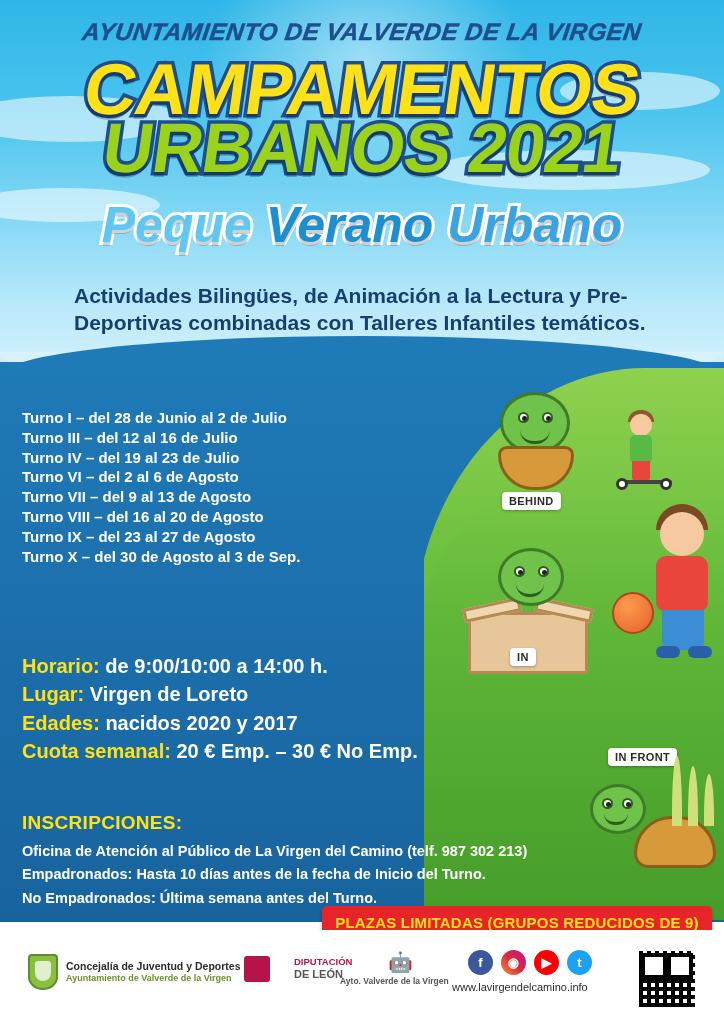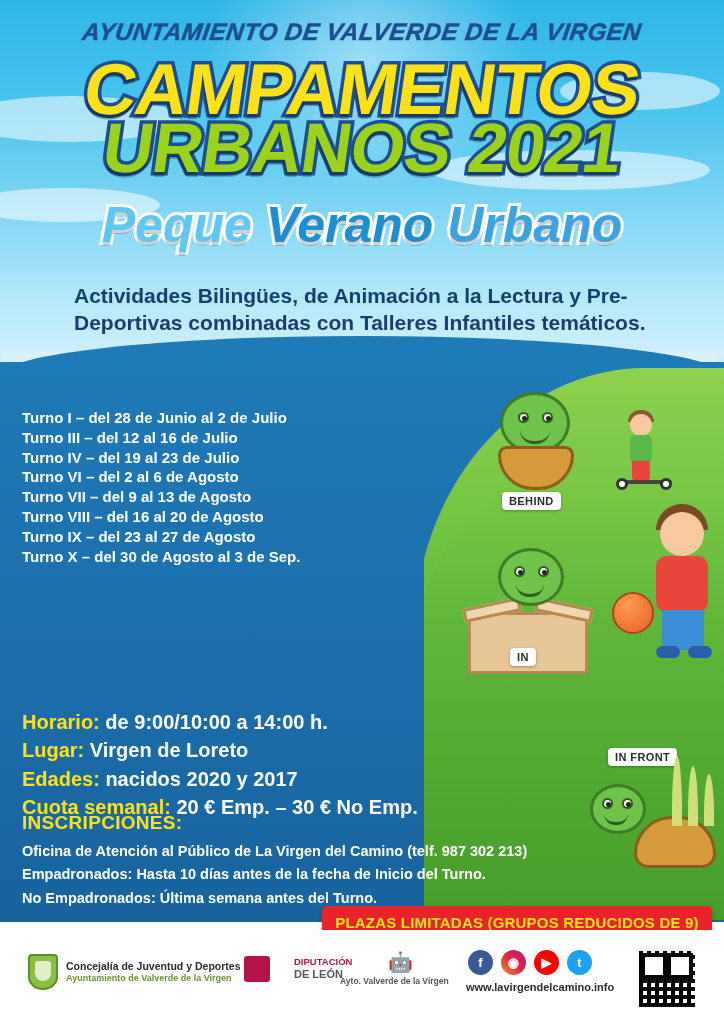--- a/index.html
+++ b/index.html
@@ -114,21 +114,21 @@
   }
   .turno-row {
     font-size: 15px; font-weight: 800; color: #ffffff; line-height: 1.32;
     white-space: nowrap;
   }
   .turno-row .lbl { color:#ffffff; }
   .turno-row .dates { color:#ffffff; font-weight: 700; }
 
   
   .info {
-    position: absolute; left: 22px; top: 708px; width: 500px;
+    position: absolute; left: 22px; top: 652px; width: 500px;
   }
   .info-row {
     font-size: 20px; font-weight: 800; color: #ffe11a; line-height: 1.42;
     white-space: nowrap;
   }
   .info-row .val { color: #ffffff; }
 
   
   .insc-title {
     position: absolute; left: 22px; top: 812px;
@@ -193,21 +193,21 @@
   .sicon {
     width: 25px; height: 25px; border-radius: 50%;
     display:flex; align-items:center; justify-content:center;
     color:#fff; font-size: 13px; font-weight:800;
   }
   .sicon.fb { background:#3b5998; }
   .sicon.ig { background: linear-gradient(45deg,#f09433,#dc2743,#bc1888); }
   .sicon.yt { background:#ff0000; }
   .sicon.tw { background:#1da1f2; }
   .web {
-    position: absolute; left: 466px; top: 981px; font-size: 11px; font-weight: 700; color: #2b2b2b;
+    position: absolute; left: 452px; top: 981px; font-size: 11px; font-weight: 400; color: #2b2b2b;
   }
   .qr {
     position: absolute; left: 636px; top: 948px; width: 62px; height: 62px;
     background:
       repeating-linear-gradient(90deg,#000 0 4px,#fff 4px 8px),
       repeating-linear-gradient(0deg,#000 0 4px,#fff 4px 8px);
     background-blend-mode: multiply;
     border: 3px solid #fff;
   }
   .qr::before, .qr::after{

